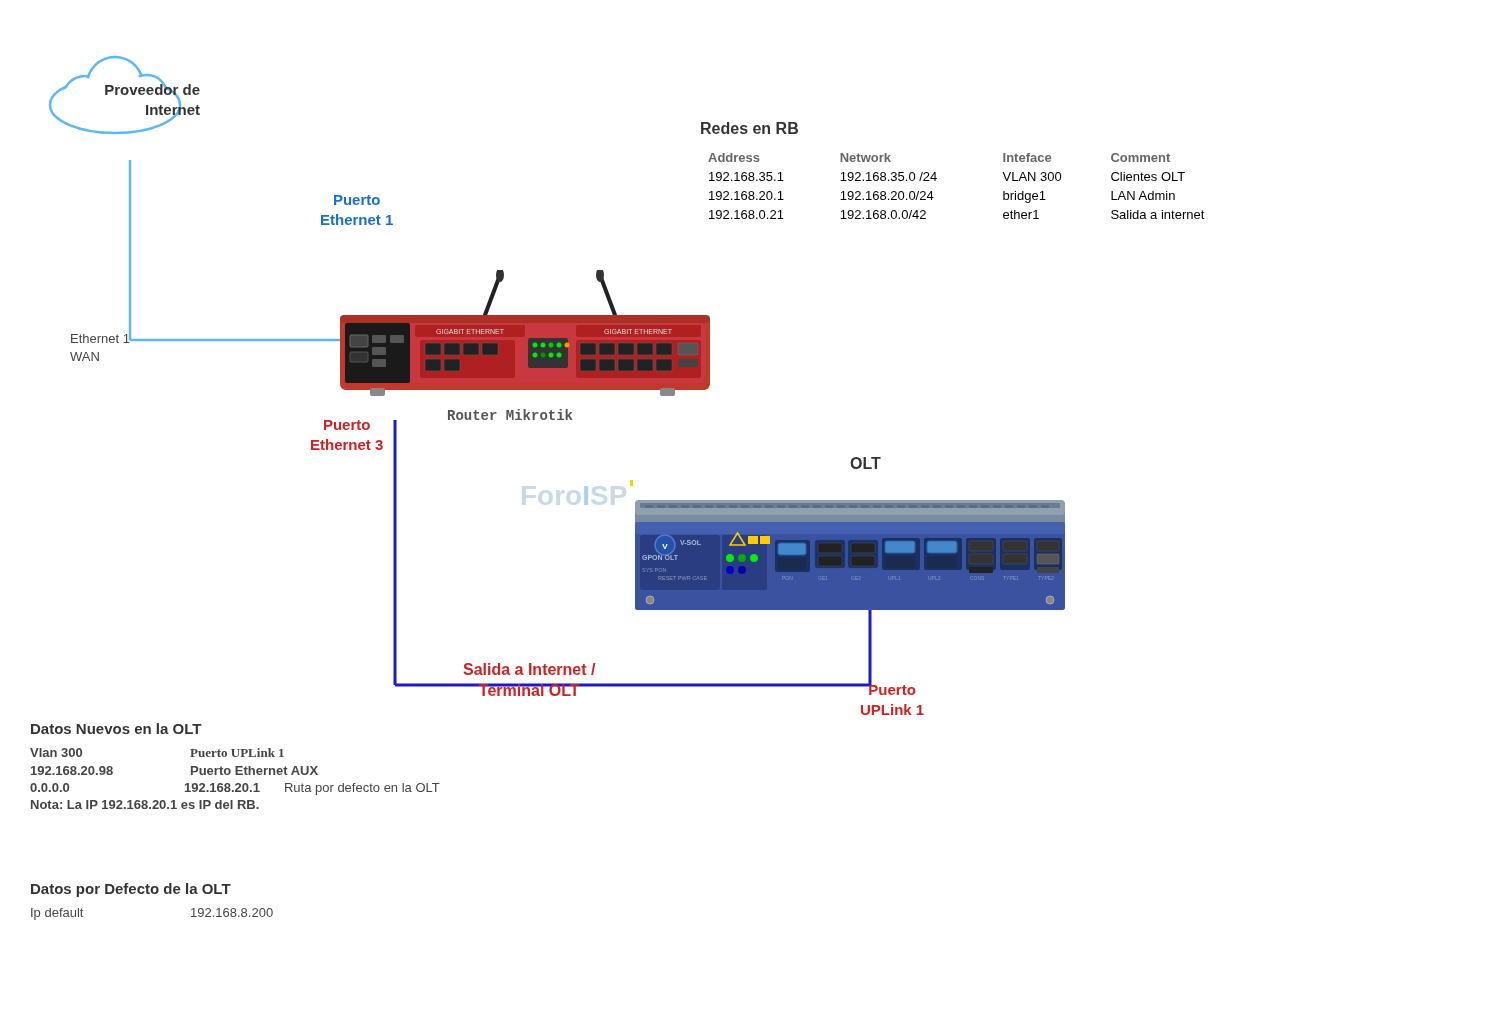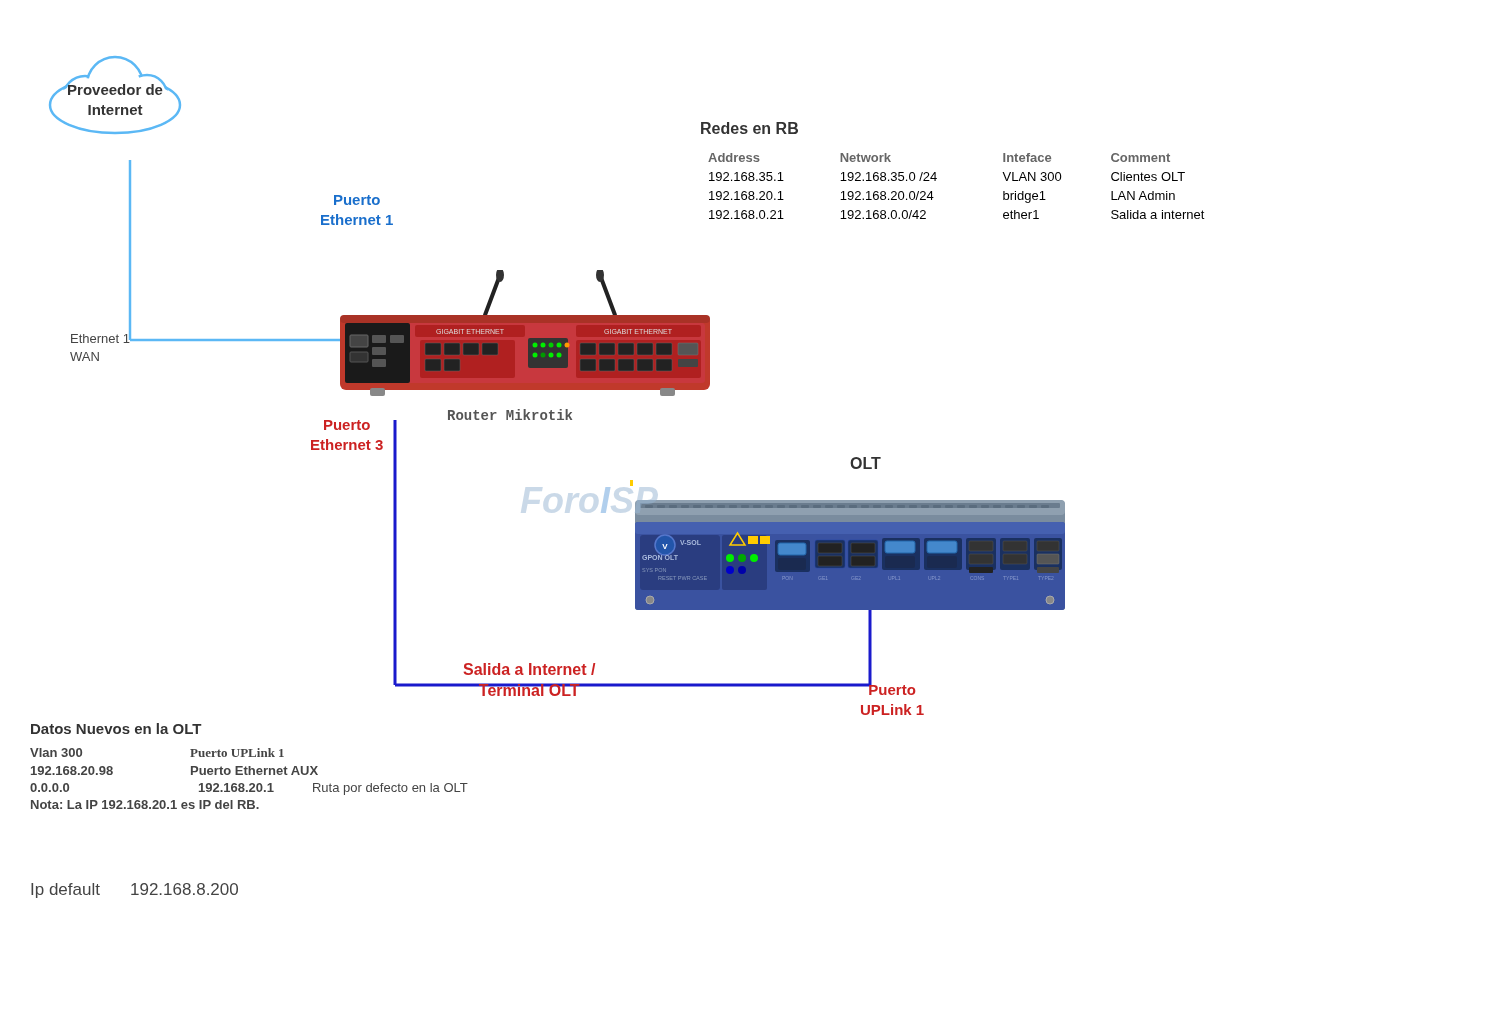--- a/index.html
+++ b/index.html
@@ -31,20 +31,21 @@
       height: 100px;
     }
     .cloud-label {
       font-size: 15px;
       font-weight: bold;
       color: #333;
       margin-top: -60px;
       position: relative;
       z-index: 10;
       line-height: 1.3;
+      text-align: right;
     }
 
     
     .ethernet-wan-label {
       position: absolute;
       left: 70px;
       top: 330px;
       font-size: 13px;
       color: #444;
       line-height: 1.4;
@@ -140,24 +141,23 @@
     .redes-table td {
       padding: 2px 8px;
       color: #000000;
     }
 
     
     .foro-isp {
       position: absolute;
       left: 520px;
       top: 480px;
-      font-size: 36px;
+      font-size: 28px;
       font-weight: bold;
       color: rgba(150, 180, 210, 0.5);
-      font-style: italic;
     }
     .foro-isp span {
       color: rgba(100, 160, 220, 0.5);
     }
 
     
     .datos-nuevos {
       position: absolute;
       left: 30px;
       top: 720px;
@@ -499,29 +499,30 @@
   <div class="datos-title">Datos Nuevos en  la OLT</div>
   <div id="datos-nuevos-rows">
       <div style="font-size: 13px; color: rgb(68, 68, 68); margin-bottom: 2px; display: flex; gap: 30px;">
         <span style="min-width:130px; font-weight:bold;">Vlan 300</span>
         <span style="font-weight:bold;font-family:Liberation Serif, serif;">Puerto UPLink 1</span>
       </div>
       <div style="font-size: 13px; color: rgb(68, 68, 68); margin-bottom: 2px; display: flex; gap: 30px;">
         <span style="min-width:130px; font-weight:bold;">192.168.20.98</span>
         <span style="font-weight:bold;">Puerto Ethernet AUX</span>
       </div>
-      <div style="font-size: 13px; color: rgb(68, 68, 68); margin-bottom: 2px; display: flex; gap: 38px;">
+      <div style="font-size: 13px; color: rgb(68, 68, 68); margin-bottom: 2px; display: flex; gap: 24px;">
         <span style="min-width:130px; font-weight:bold;">0.0.0.0</span>
         <span style="font-weight:bold;">192.168.20.1</span>
         <span>Ruta  por defecto en la OLT</span>
       </div>
       <div style="font-size: 13px; color: rgb(68, 68, 68); margin-bottom: 2px; font-weight: bold;">Nota: La IP 192.168.20.1 es IP del RB.</div>
     </div>
 </div>
 
 <div class="datos-defecto">
+  <div class="datos-title">Datos por Defecto de la OLT</div>
   <div id="datos-defecto-rows">
-      <div style="font-size: 17px; color: rgb(68, 68, 68); display: flex; ">
+      <div style="font-size: 13px; color: rgb(68, 68, 68); display: flex; gap: 60px;">
         <span style="min-width:100px;">Ip default</span>
         <span>192.168.8.200</span>
       </div>
     </div>
 </div>
 
 </body></html>

